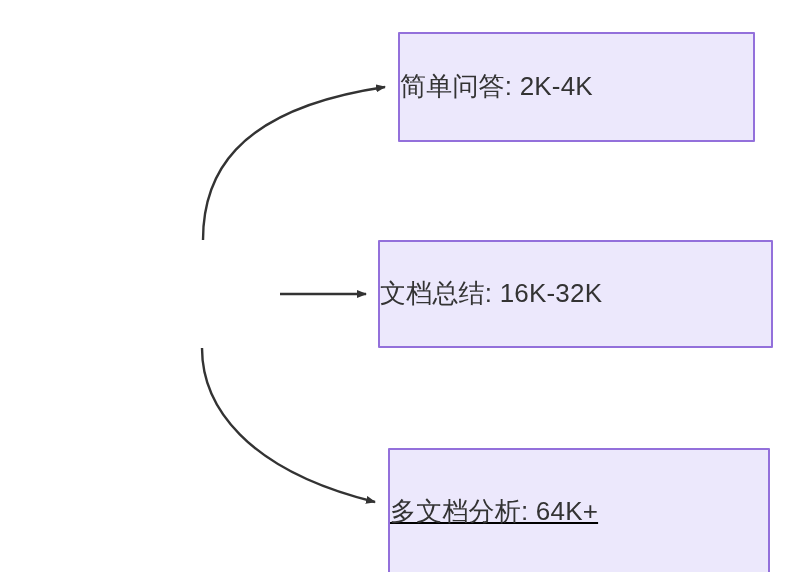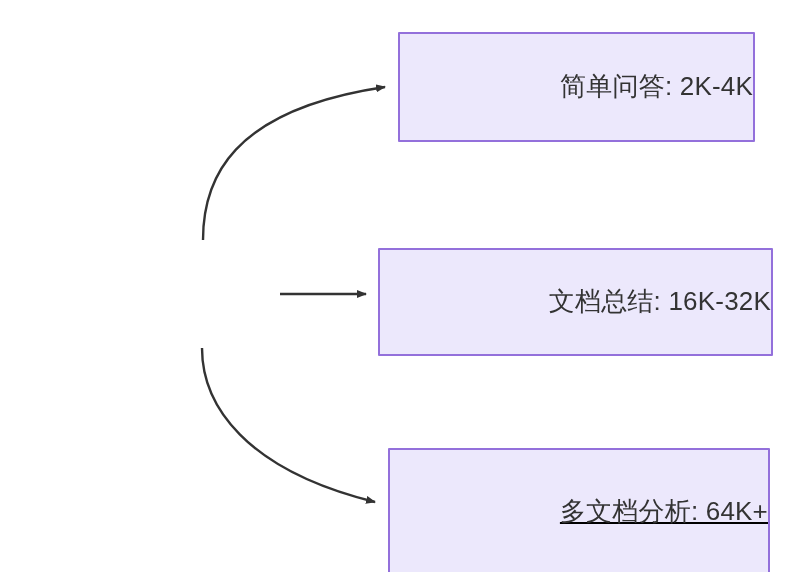--- a/index.html
+++ b/index.html
@@ -27,40 +27,40 @@
     pointer-events: none;
   }
   .node {
     position: absolute;
     box-sizing: border-box;
     background: #ECE8FC;
     border: 2px solid #9370DB;
     border-radius: 1px;
     display: flex;
     align-items: center;
-    justify-content: flex-end;
+    justify-content: flex-start;
     z-index: 2;
   }
   .node-label {
     color: #333333;
     font-size: 26px;
     line-height: 1.2;
     letter-spacing: 0.2px;
     white-space: nowrap;
     text-align: center;
   }
   
   #node-source {
     left: 32px;  top: 240px;  width: 247px;  height: 108px;
   }
   #node-simple-qa {
     left: 398px; top: 32px;   width: 357px;  height: 110px;
   }
   #node-doc-summary {
-    left: 378px; top: 240px;  width: 395px;  height: 108px; margin-top: 8px;
+    left: 378px; top: 240px;  width: 395px;  height: 108px;
   }
   #node-multi-doc {
     left: 388px; top: 448px;  width: 382px;  height: 128px; text-decoration: underline;
   }
 </style>
 </head>
 <body>
 
 <div id="canvas">
 

